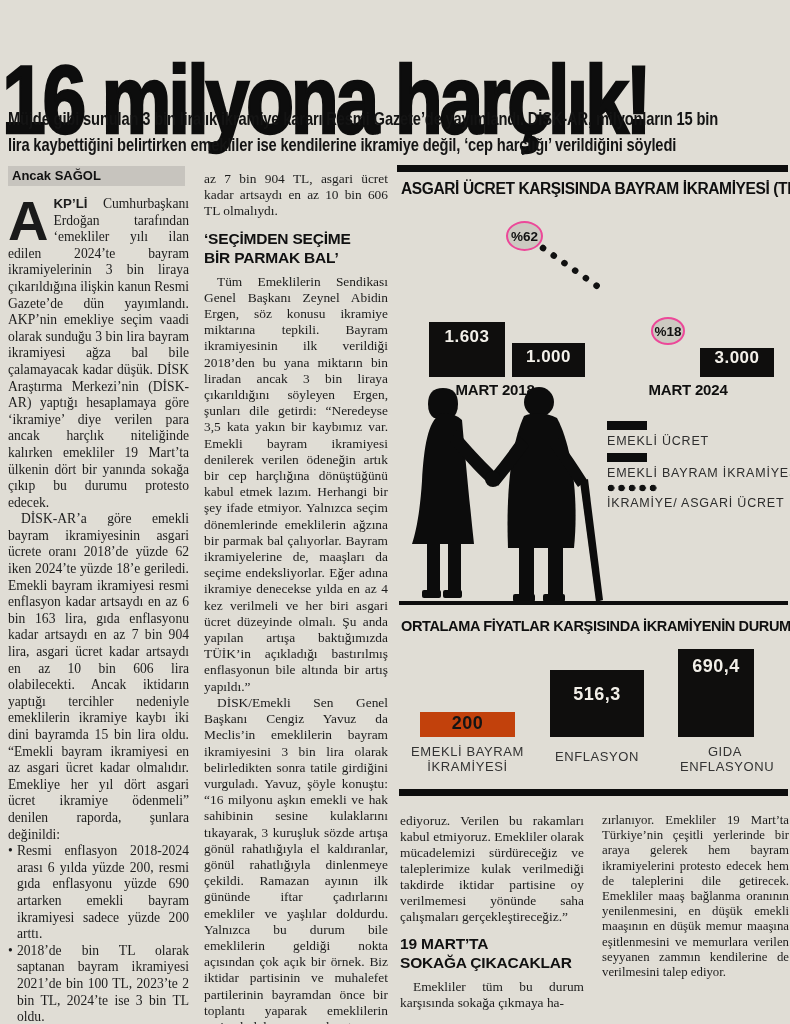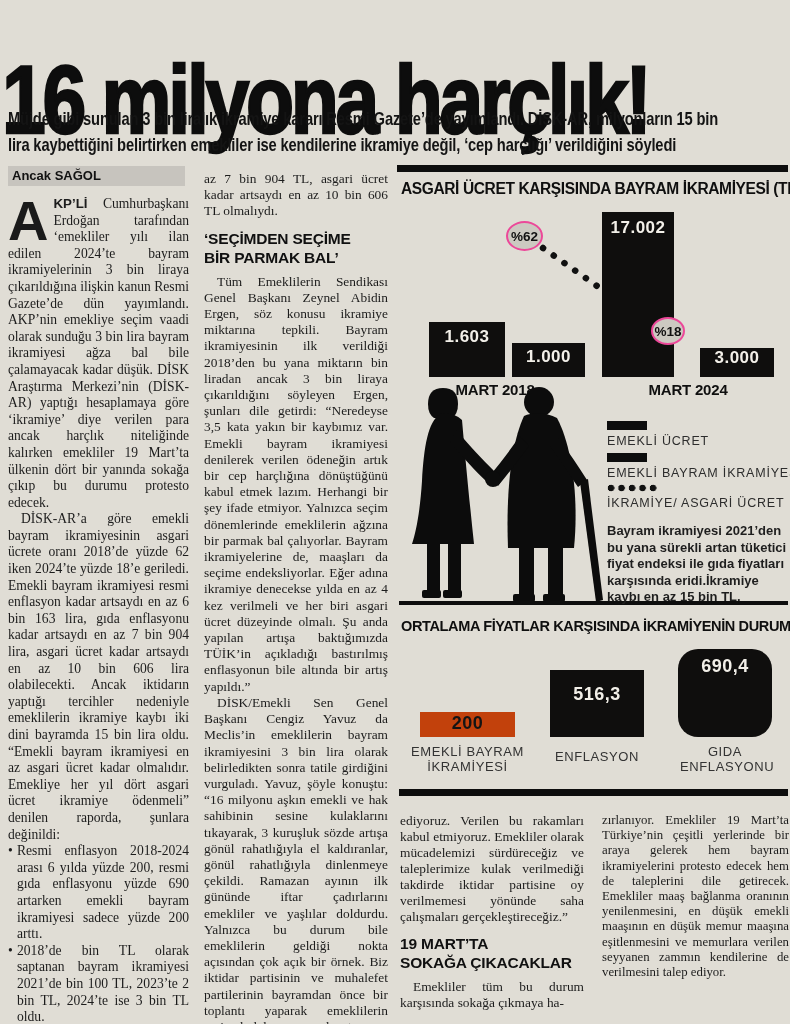--- a/index.html
+++ b/index.html
@@ -122,21 +122,20 @@
     <p class="ind">Tüm Emeklilerin Sendikası Genel Başkanı Zeynel Abidin Ergen, söz konusu ikramiye miktarına tepkili. Bayram ikramiyesinin ilk verildiği 2018’den bu yana miktarın bin liradan ancak 3 bin liraya çıkarıldığını söyleyen Ergen, şunları dile getirdi: “Neredeyse 3,5 kata yakın bir kaybımız var. Emekli bayram ikramiyesi denilerek verilen ödeneğin artık bir cep harçlığına dönüştüğünü kabul etmek lazım. Herhangi bir şey ifade etmiyor. Yalnızca seçim dönemlerinde emeklilerin ağzına bir parmak bal çalıyorlar. Bayram ikramiyelerine de, maaşları da seçime endeksliyorlar. Eğer adına ikramiye denecekse yılda en az 4 kez verilmeli ve her biri asgari ücret düzeyinde olmalı. Şu anda yapılan artışa baktığımızda TÜİK’in açıkladığı bastırılmış enflasyonun bile altında bir artış yapıldı.”</p>
     <p class="ind">DİSK/Emekli Sen Genel Başkanı Cengiz Yavuz da Meclis’in emeklilerin bayram ikramiyesini 3 bin lira olarak belirledikten sonra tatile girdiğini vurguladı. Yavuz, şöyle konuştu: “16 milyonu aşkın emekli ve hak sahibinin sesine kulaklarını tıkayarak, 3 kuruşluk sözde artışa gönül rahatlığıyla el kaldıranlar, gönül rahatlığıyla dinlenmeye çekildi. Ramazan ayının ilk gününde iftar çadırlarını emekliler ve yaşlılar doldurdu. Yalnızca bu durum bile emeklilerin geldiği nokta açısından çok açık bir örnek. Biz iktidar partisinin ve muhalefet partilerinin bayramdan önce bir toplantı yaparak emeklilerin sesine kulak vermeye davet</p>
   </div>
 
   <div class="abs rule" style="left:397px;top:165px;width:391px;height:7px;"></div>
 
   <div class="abs ig-title" style="left:401px;top:180px;width:387px;">ASGARİ ÜCRET KARŞISINDA BAYRAM İKRAMİYESİ (TL)</div>
 
   <div class="bar" style="left:413px;top:322px;width:76px;height:55px;font-size:17px;padding-top:5px;box-sizing:border-box;margin-left:16px;">1.603</div>
   <div class="bar" style="left:512px;top:343px;width:73px;height:34px;font-size:17px;padding-top:4px;box-sizing:border-box;">1.000</div>
-  <div class="bar" style="left:602px;top:212px;width:72px;height:165px;font-size:17px;padding-top:6px;box-sizing:border-box;">17.002</div>
   <div class="bar" style="left:700px;top:348px;width:74px;height:29px;font-size:17px;padding-top:0;box-sizing:border-box;">3.000</div>
 
   <div class="grouplab" style="left:405px;top:381px;width:180px;">MART 2018</div>
   <div class="grouplab" style="left:598px;top:381px;width:180px;">MART 2024</div>
 
   <div class="badge" style="left:506px;top:221px;width:37px;height:30px;">%62</div>
   <svg class="abs" style="left:538px;top:242px;" width="64" height="50">
     <line x1="5" y1="6" x2="59" y2="44" stroke="#111" stroke-width="6.5" stroke-linecap="round" stroke-dasharray="0.1 13"></line>
   </svg>
   <div class="badge" style="left:651px;top:317px;width:34px;height:28px;z-index:2;">%18</div>
@@ -167,27 +166,26 @@
   </svg>
   <div class="abs rule" style="left:399px;top:601px;width:389px;height:4px;"></div>
 
   <div class="legend-sw" style="left:607px;top:421px;"></div>
   <div class="legend-tx" style="left:607px;top:434px;">EMEKLİ ÜCRET</div>
   <div class="legend-sw" style="left:607px;top:453px;"></div>
   <div class="legend-tx" style="left:607px;top:466px;">EMEKLİ BAYRAM İKRAMİYESİ</div>
   <div class="legend-dots" style="left:607px;top:484px;"></div>
   <div class="legend-tx" style="left:607px;top:496px;">İKRAMİYE/ ASGARİ ÜCRET</div>
 
-  <div class="ig-note">Bayram ikramiyesi 2021’den bu yana sürekli artan tüketici fiyat endeksi ile gıda fiyatları karşısında eridi.İkramiye kaybı en az 15 bin TL.</div>
 
   <div class="abs ig-title" style="left:401px;top:617px;width:387px;font-size:15px;">ORTALAMA FİYATLAR KARŞISINDA İKRAMİYENİN DURUMU (%)</div>
 
   <div class="bar gray" style="left:420px;top:712px;width:95px;height:25px;font-size:18px;padding-top:1px;box-sizing:border-box;">200</div>
   <div class="bar" style="left:550px;top:670px;width:94px;height:67px;font-size:18px;padding-top:14px;box-sizing:border-box;">516,3</div>
-  <div class="bar" style="left:678px;top:649px;width:94px;height:88px;font-size:18px;padding-top:7px;box-sizing:border-box;border-radius:20px;">690,4</div>
+  <div class="bar" style="left:678px;top:649px;width:76px;height:88px;font-size:18px;padding-top:7px;box-sizing:border-box;">690,4</div>
 
   <div class="c2lab" style="left:402px;top:744px;width:131px;">EMEKLİ BAYRAM İKRAMİYESİ</div>
   <div class="c2lab" style="left:532px;top:749px;width:130px;">ENFLASYON</div>
   <div class="c2lab" style="left:680px;top:744px;width:90px;">GIDA ENFLASYONU</div>
 
   <div class="abs rule" style="left:399px;top:789px;width:389px;height:7px;"></div>
 
   <div class="col" id="col3">
     <p>ediyoruz. Verilen bu rakamları kabul etmiyoruz. Emekliler olarak mücadelemizi sürdüreceğiz ve taleplerimize kulak verilmediği takdirde iktidar partisine oy verilmemesi yönünde saha çalışmaları gerçekleştireceğiz.”</p>
     <h3 class="colhead">

